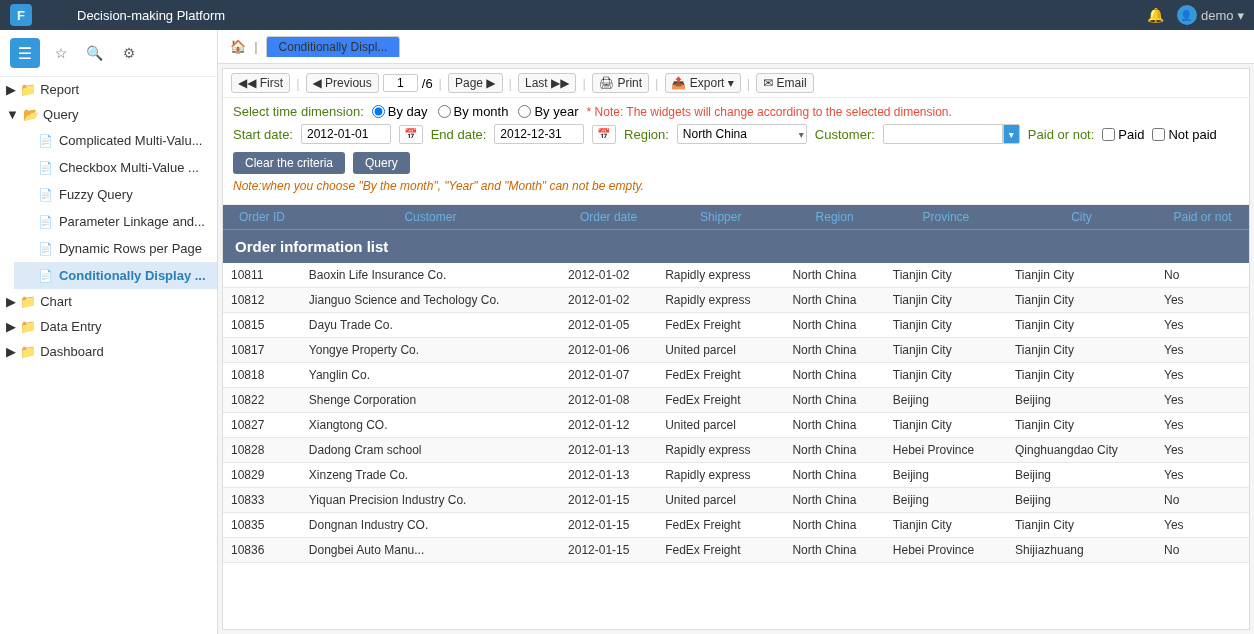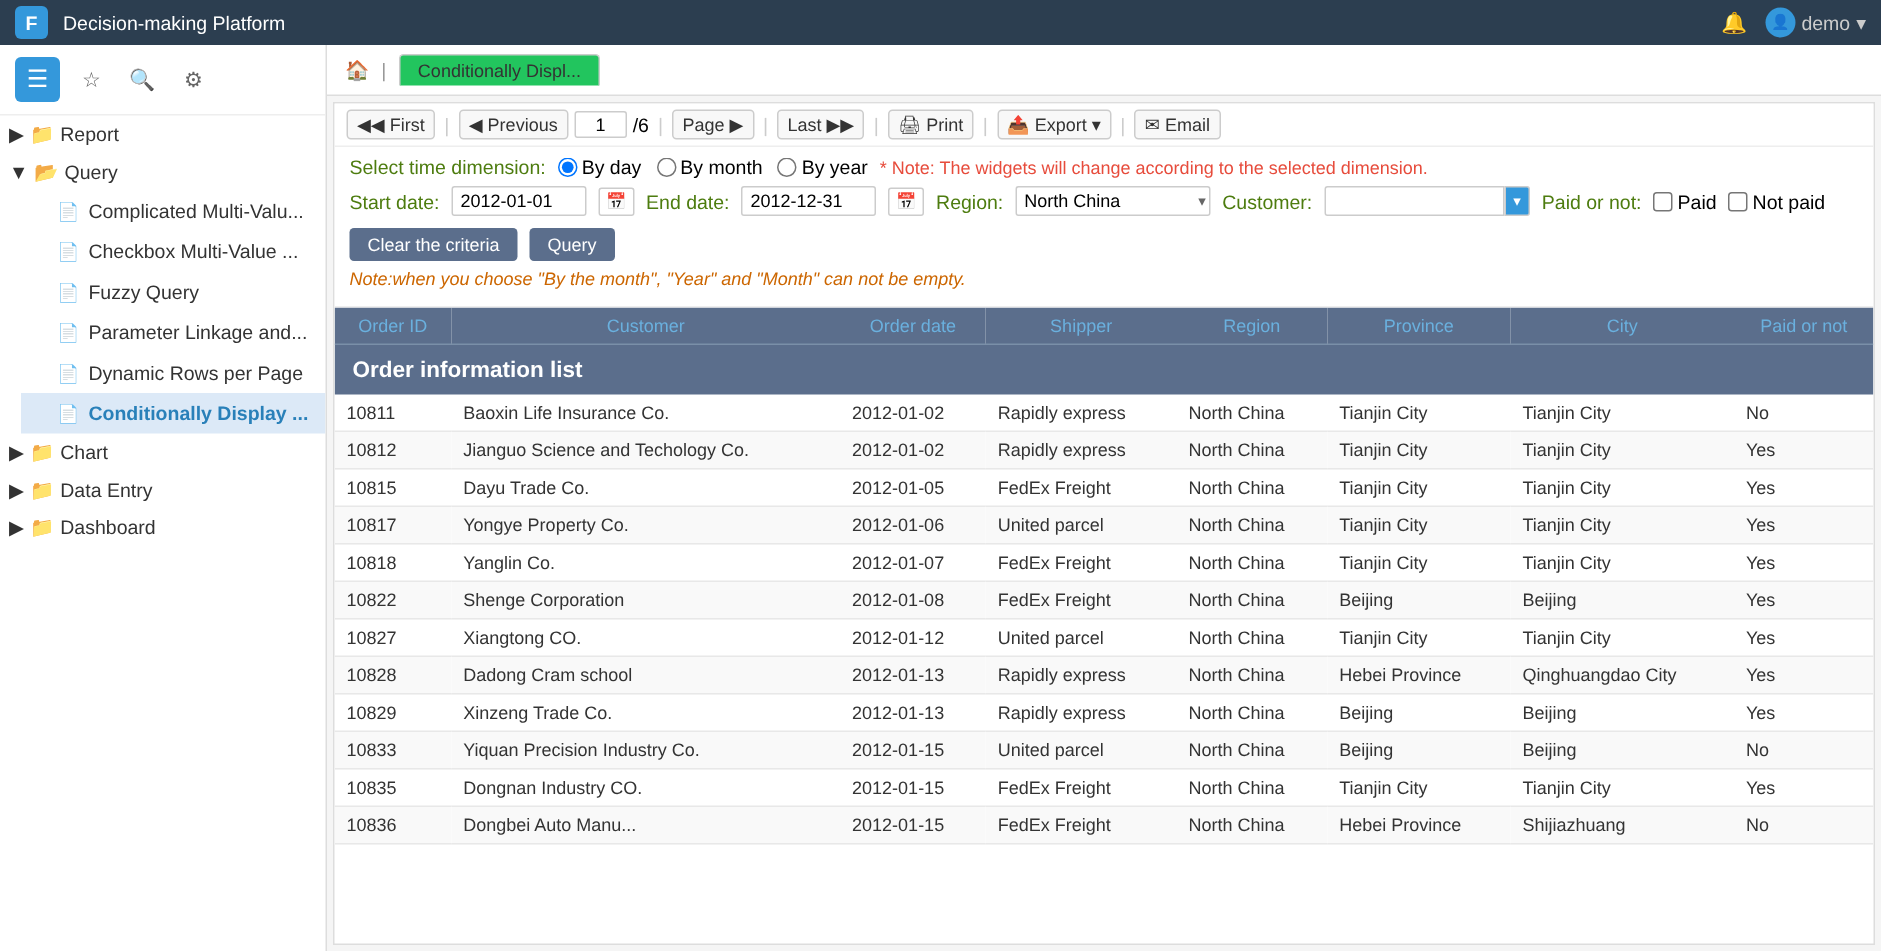--- a/index.html
+++ b/index.html
@@ -17,21 +17,21 @@
       flex-shrink: 0;
     }
     .topbar-logo {
       width: 22px; height: 22px;
       background: #3498db;
       border-radius: 4px;
       display: flex; align-items: center; justify-content: center;
       margin-right: 10px;
       font-weight: bold; color: #fff; font-size: 12px;
     }
-    .topbar-title { flex: 1; }
+    .topbar-title { flex: 1; margin-left: 35px; }
     .topbar-right { display: flex; align-items: center; gap: 12px; }
     .topbar-bell { color: #ccc; font-size: 14px; }
     .topbar-user { display: flex; align-items: center; gap: 4px; color: #ccc; font-size: 12px; }
     .topbar-avatar { width: 20px; height: 20px; background: #3498db; border-radius: 50%; display: flex; align-items: center; justify-content: center; color: #fff; font-size: 10px; }
 
     
     .main-layout { display: flex; flex: 1; overflow: hidden; }
 
     
     .sidebar {
@@ -99,21 +99,21 @@
       border-bottom: 1px solid #ddd;
       padding: 6px 12px;
       display: flex;
       align-items: center;
       gap: 8px;
       flex-shrink: 0;
     }
     .breadcrumb-home { color: #666; font-size: 13px; cursor: pointer; }
     .breadcrumb-sep { color: #999; }
     .breadcrumb-tab {
-      background: #22c55e;
+      background: #3b82f6;
       border: 1px solid #ccc;
       border-bottom: none;
       border-radius: 3px 3px 0 0;
       padding: 3px 12px;
       font-size: 12px;
       color: #333;
       cursor: pointer;
     }
 
     

